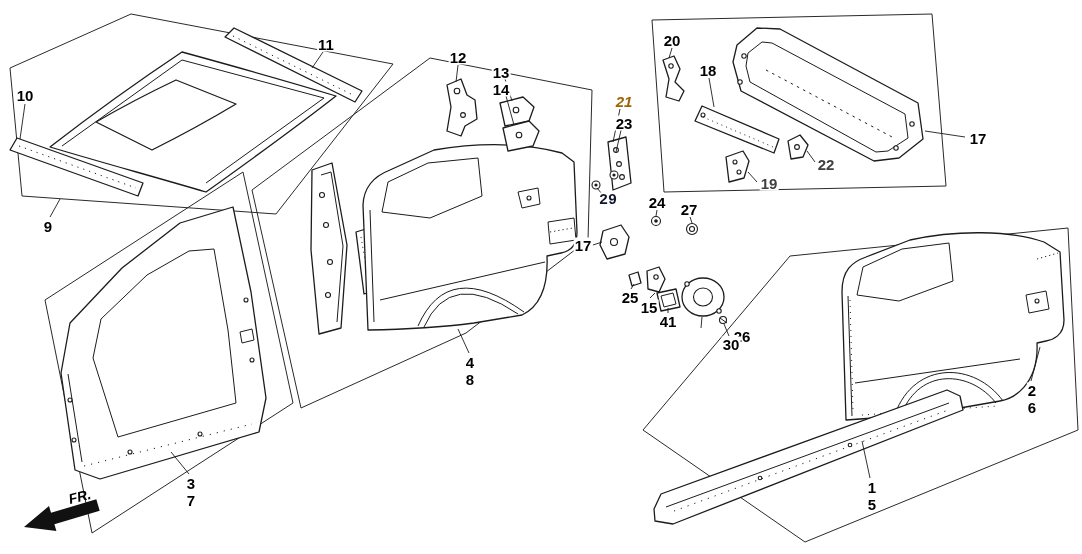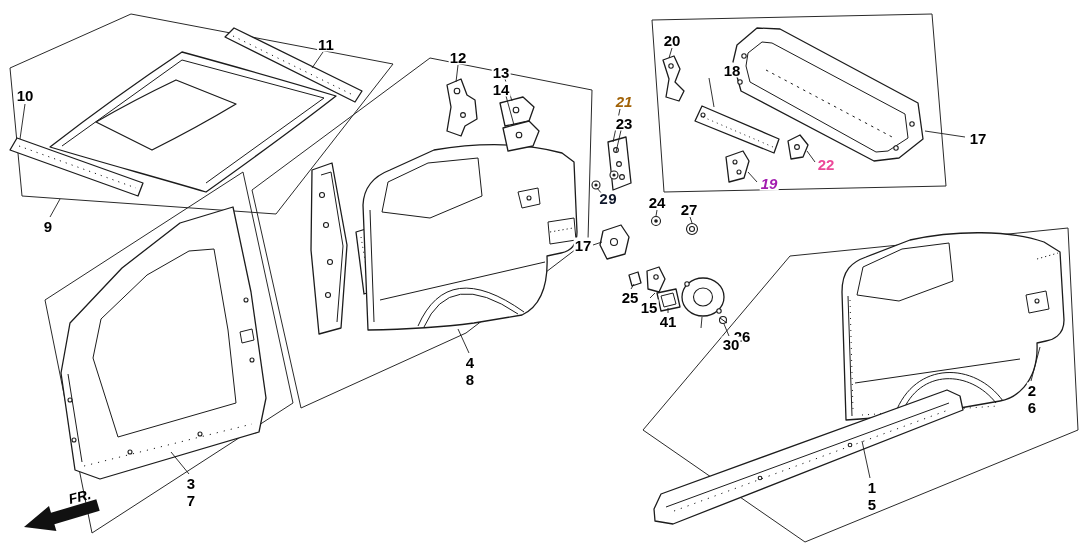--- a/index.html
+++ b/index.html
@@ -210,25 +210,25 @@
       <div class="callout" style="left: 470px; top: 379px; color: rgb(0, 0, 0);">8</div>
       <div class="callout" style="left: 48px; top: 226px; color: rgb(0, 0, 0);">9</div>
       <div class="callout" style="left: 25px; top: 95px; color: rgb(0, 0, 0);">10</div>
       <div class="callout" style="left: 326px; top: 44px; color: rgb(0, 0, 0);">11</div>
       <div class="callout" style="left: 458px; top: 57px; color: rgb(0, 0, 0);">12</div>
       <div class="callout" style="left: 501px; top: 72px; color: rgb(0, 0, 0);">13</div>
       <div class="callout" style="left: 501px; top: 89px; color: rgb(0, 0, 0); text-align: right;">14</div>
       <div class="callout" style="left: 649px; top: 307px; color: rgb(0, 0, 0);">15</div>
       <div class="callout" style="left: 583px; top: 245px; color: rgb(0, 0, 0);">17</div>
       <div class="callout" style="left: 978px; top: 138px; color: rgb(0, 0, 0);">17</div>
-      <div class="callout" style="left: 708px; top: 70px; color: rgb(0, 0, 0); margin-left: 24px;">18</div>
-      <div class="callout" style="left: 769px; top: 183px; color: #a21caf; font-style: italic;">19</div>
+      <div class="callout" style="left: 708px; top: 70px; color: rgb(0, 0, 0);">18</div>
+      <div class="callout" style="left: 769px; top: 183px; color: #404040;">19</div>
       <div class="callout" style="left: 672px; top: 40px; color: rgb(0, 0, 0);">20</div>
       <div class="callout" style="left: 624px; top: 101px; color: #a16207; font-style: italic;">21</div>
-      <div class="callout" style="left: 826px; top: 164px; color: #ec4899;">22</div>
+      <div class="callout" style="left: 826px; top: 164px; color: #404040;">22</div>
       <div class="callout" style="left: 624px; top: 123px; color: rgb(0, 0, 0);">23</div>
       <div class="callout" style="left: 657px; top: 202px; color: rgb(0, 0, 0);">24</div>
       <div class="callout" style="left: 630px; top: 297px; color: rgb(0, 0, 0);">25</div>
       <div class="callout" style="left: 701px; top: 336px; color: rgb(0, 0, 0); margin-left: 41px;">26</div>
       <div class="callout" style="left: 689px; top: 209px; color: rgb(0, 0, 0);">27</div>
       <div class="callout" style="left: 668px; top: 321px; color: rgb(0, 0, 0);">41</div>
       <div class="callout" style="left: 608px; top: 200px; color: #0f172a; font-family: Liberation Mono, monospace;">29</div>
       <div class="callout" style="left: 731px; top: 344px; color: rgb(0, 0, 0);">30</div>
     </div>
 </div>

